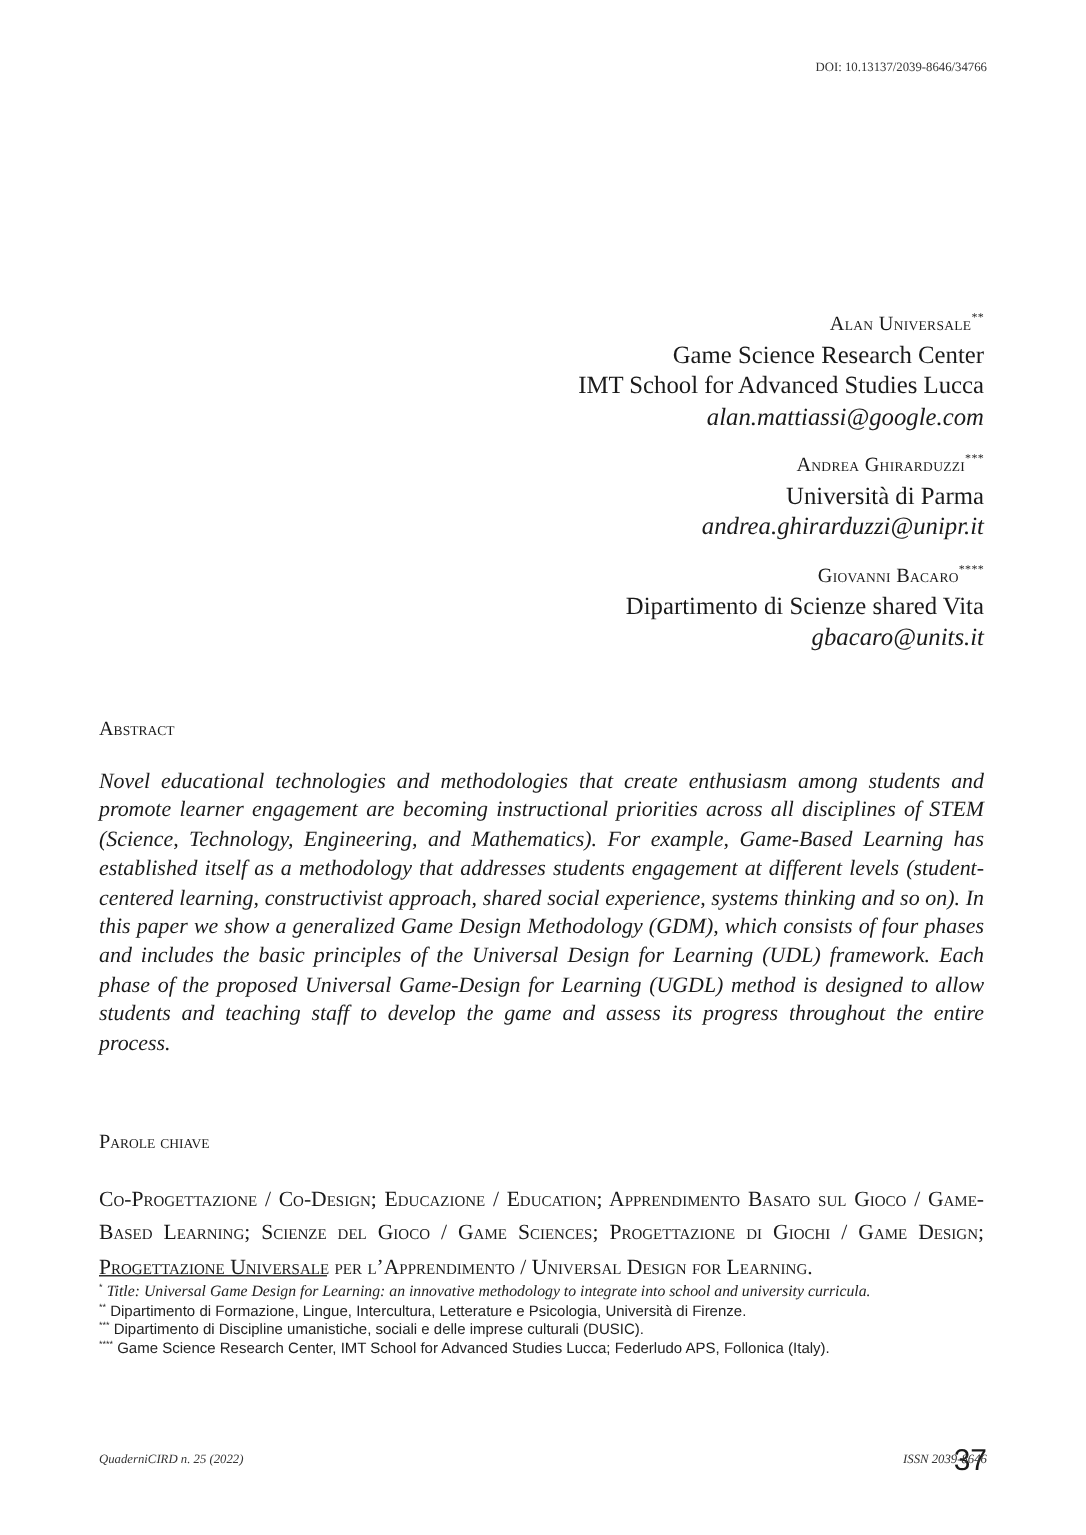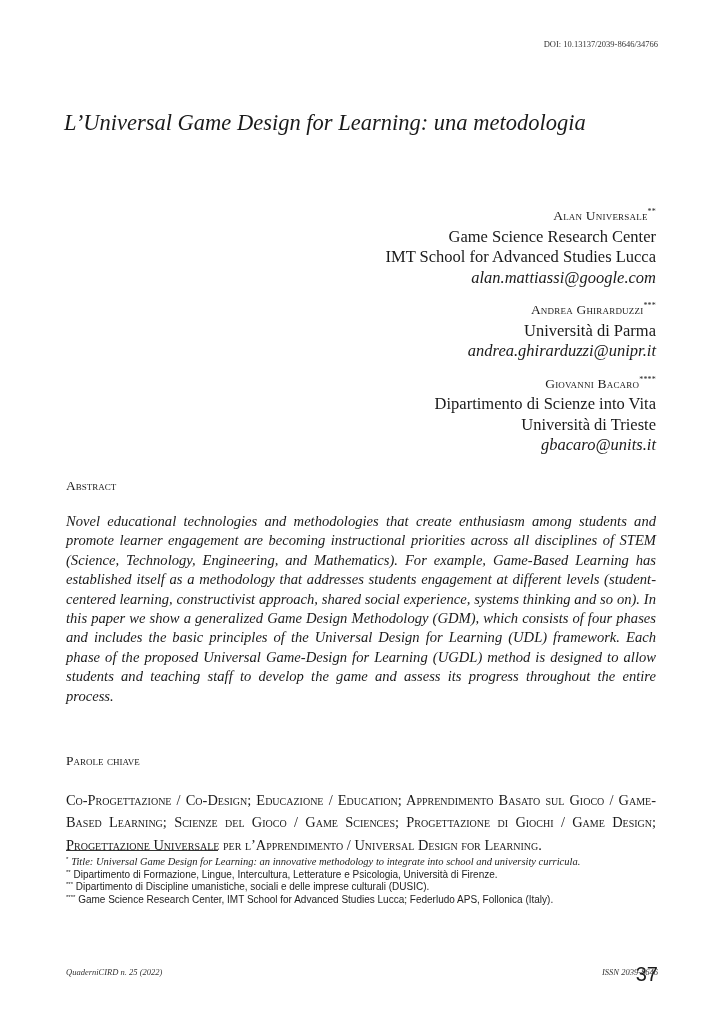--- a/index.html
+++ b/index.html
@@ -38,39 +38,37 @@
                    font-family: Liberation Sans, sans-serif; }
   .footer-right { position: absolute; right: 0; top: 4px; font-style: italic; font-size: 8.5px;
                   font-family: "Liberation Serif", serif; color: #333; }
 </style>
 </head>
 <body>
 
 <div class="doi">DOI: 10.13137/2039-8646/34766</div>
 
 <div class="title">
-  <div>L’Universal Game Design for Learning: una metodologia</div>
 </div>
 
 <div class="authors">
   <div class="author-block">
     <div class="author-name"><span>Alan Universale</span><sup>**</sup></div>
     <div>Game Science Research Center</div>
     <div>IMT School for Advanced Studies Lucca</div>
     <div class="email">alan.mattiassi@google.com</div>
   </div>
   <div class="author-block">
     <div class="author-name"><span>Andrea Ghirarduzzi</span><sup>***</sup></div>
     <div>Università di Parma</div>
     <div class="email">andrea.ghirarduzzi@unipr.it</div>
   </div>
   <div class="author-block">
     <div class="author-name"><span>Giovanni Bacaro</span><sup>****</sup></div>
-    <div>Dipartimento di Scienze into Vita</div>
-    <div>Università di Trieste</div>
+    <div>Dipartimento di Scienze shared Vita</div>
     <div class="email">gbacaro@units.it</div>
   </div>
 </div>
 
 <div class="section-head" style="top:478px;">Abstract</div>
 <div class="abstract">Novel educational technologies and methodologies that create enthusiasm among students and promote learner engagement are becoming instructional priorities across all disciplines of STEM (Science, Technology, Engineering, and Mathematics). For example, Game-Based Learning has established itself as a methodology that addresses students engagement at different levels (student-centered learning, constructivist approach, shared social experience, systems thinking and so on). In this paper we show a generalized Game Design Methodology (GDM), which consists of four phases and includes the basic principles of the Universal Design for Learning (UDL) framework. Each phase of the proposed Universal Game-Design for Learning (UGDL) method is designed to allow students and teaching staff to develop the game and assess its progress throughout the entire process.</div>
 
 <div class="section-head" style="top:753px;">Parole chiave</div>
 <div class="keywords">Co-Progettazione / Co-Design; Educazione / Education; Apprendimento Basato sul Gioco / Game-Based Learning; Scienze del Gioco / Game Sciences; Progettazione di Giochi / Game Design; Progettazione Universale per l’Apprendimento / Universal Design for Learning.</div>
 

